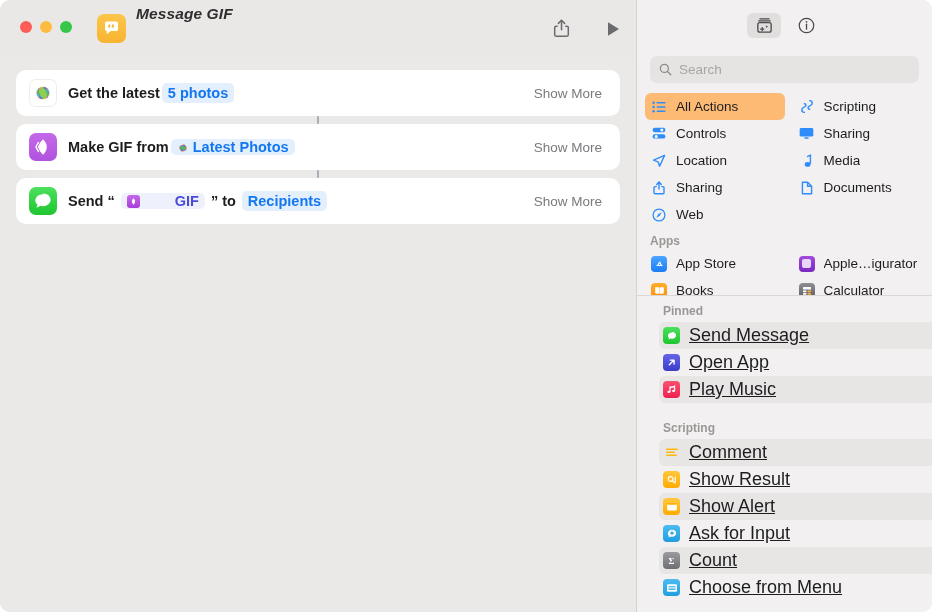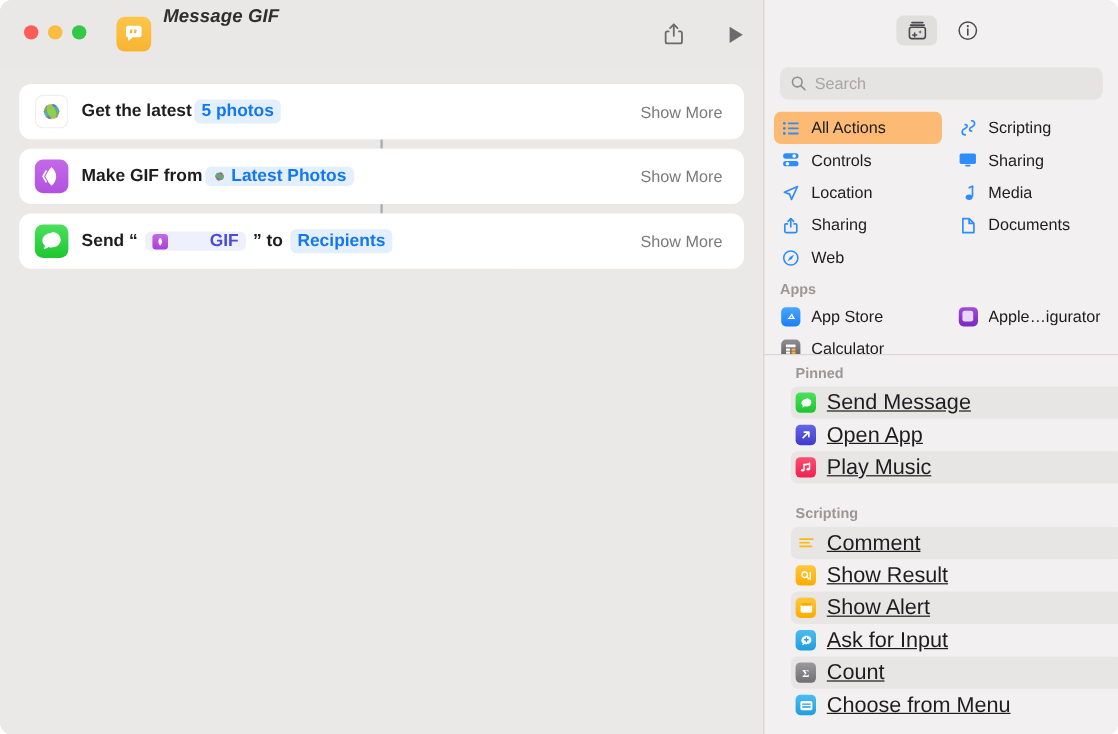--- a/index.html
+++ b/index.html
@@ -452,20 +452,30 @@
                 <span style="display:block;width:9px;height:9px;border-radius:2px;background:#e7d6f7;"></span>
               </span>
             </span>
             <span class="cat-lbl">Apple…igurator</span>
           </div>
         </div>
 
         <div class="cat-row">
           <div class="cat-cell">
             <span class="cat-ico">
+              <span class="app-tile" style="background:linear-gradient(180deg,#ffb02e,#ff8a00)">
+                <svg width="11" height="9" viewBox="0 0 12 10">
+                    <path d="M1.2 1.5h3.3c.8 0 1.3.5 1.3 1.2v5.8H2.5c-.8 0-1.3-.5-1.3-1.2zM10.8 1.5H7.5c-.8 0-1.3.5-1.3 1.2v5.8h3.3c.8 0 1.3-.5 1.3-1.2z" fill="#fff"></path>
+                  </svg>
+              </span>
+            </span>
+            <span class="cat-lbl">Books</span>
+          </div>
+          <div class="cat-cell">
+            <span class="cat-ico">
               <span class="app-tile" style="background:linear-gradient(180deg,#8e8e93,#5c5c60)">
                 <svg width="10" height="10" viewBox="0 0 10 10">
                     <rect x="1" y="1" width="8" height="2.4" rx=".5" fill="#fff"></rect>
                     <rect x="1" y="4.4" width="3.4" height="1.8" rx=".4" fill="#fff"></rect>
                     <rect x="5.6" y="4.4" width="3.4" height="1.8" rx=".4" fill="#ffb02e"></rect>
                     <rect x="1" y="7" width="3.4" height="1.8" rx=".4" fill="#fff"></rect>
                     <rect x="5.6" y="7" width="3.4" height="1.8" rx=".4" fill="#ffb02e"></rect>
                   </svg>
               </span>
             </span>

